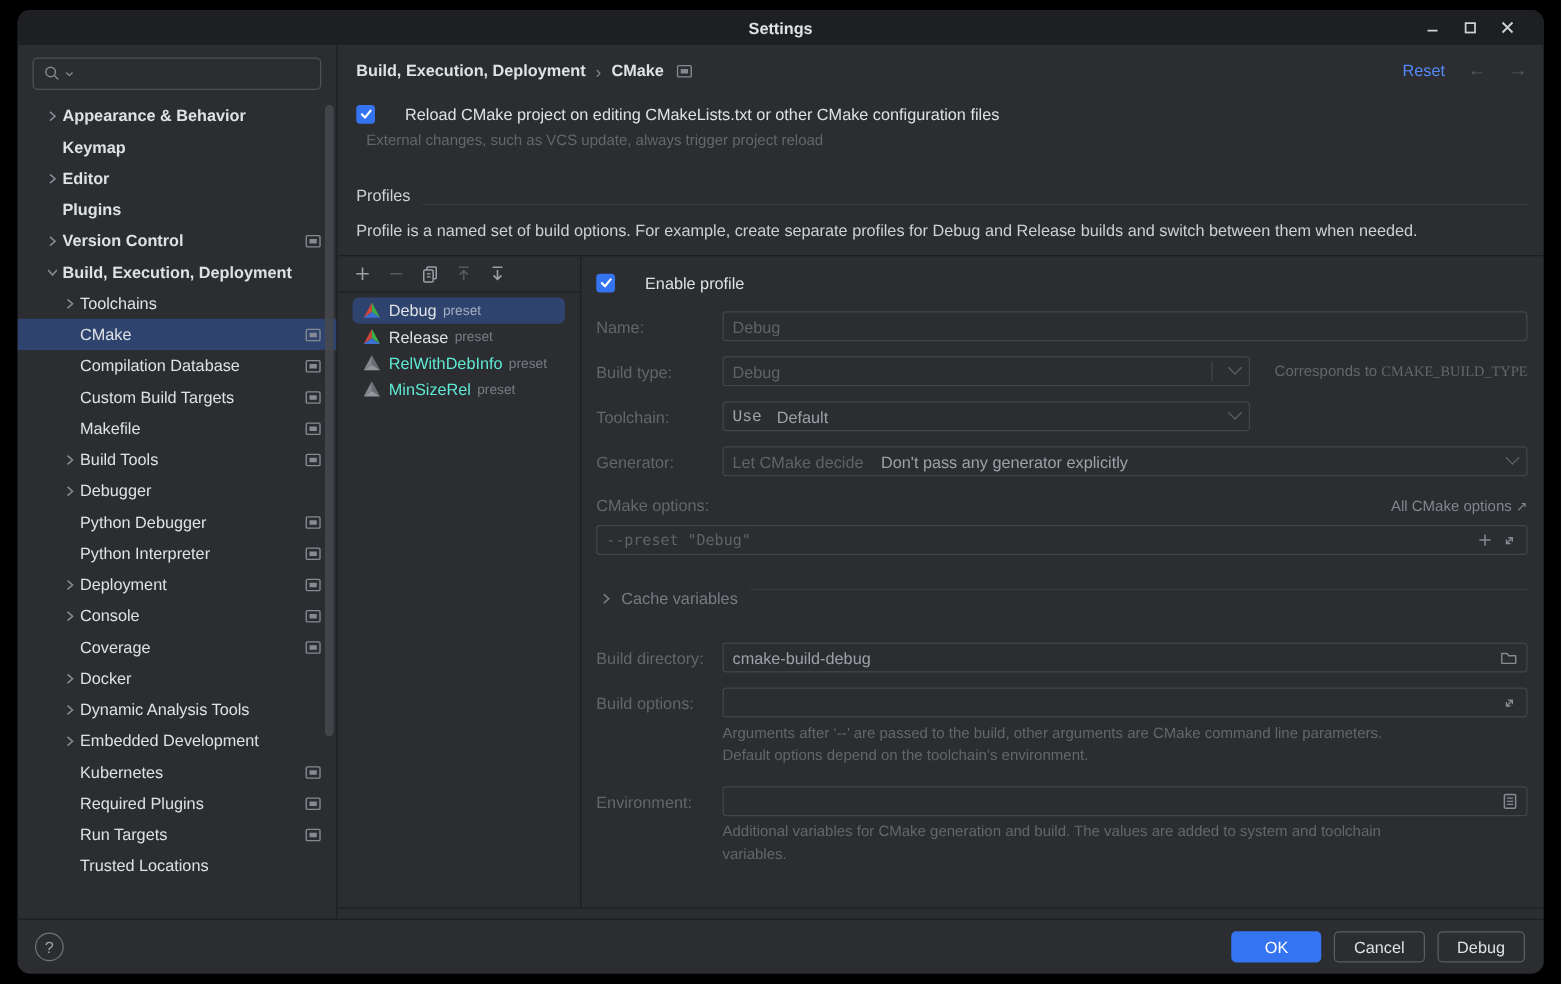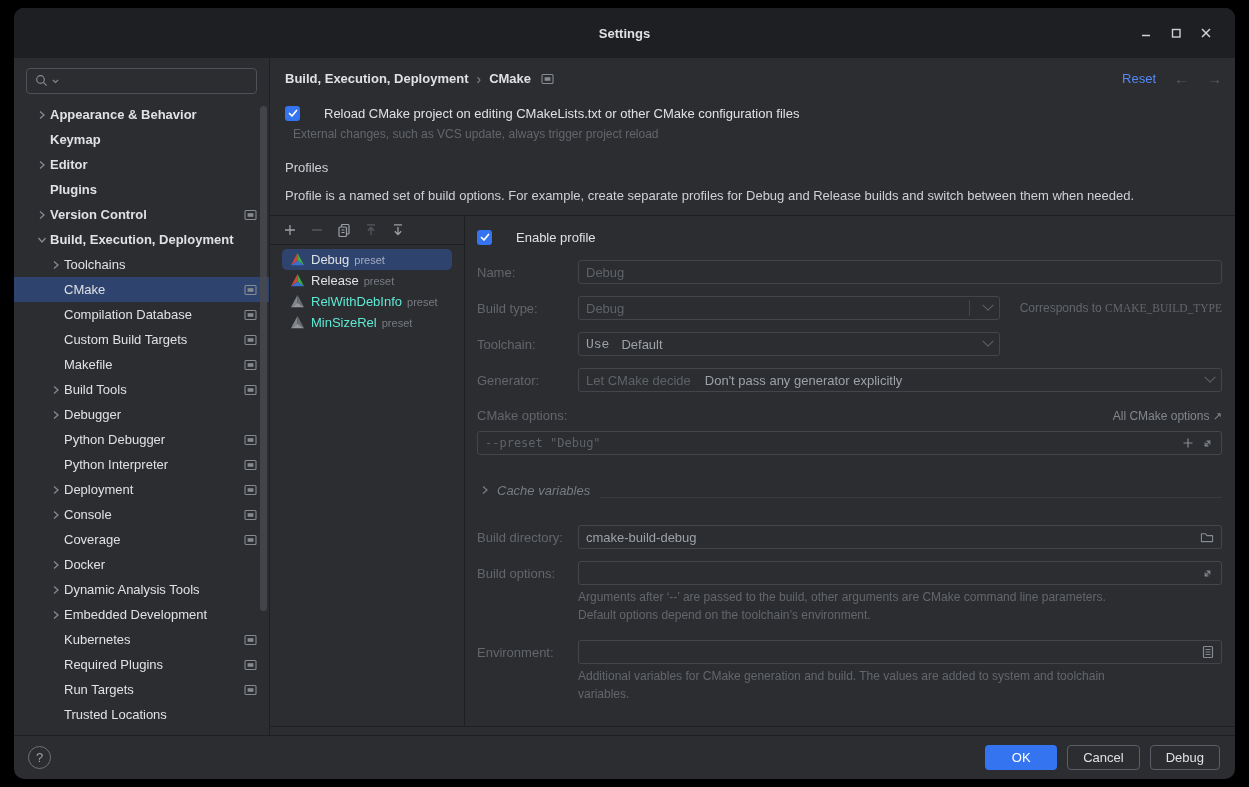--- a/index.html
+++ b/index.html
@@ -2,21 +2,21 @@
 <html><head>
 <meta charset="utf-8">
 <style>
   * { margin:0; padding:0; box-sizing:border-box; }
   html,body { width:1249px; height:787px; background:#000; overflow:hidden;
     font-family:"Liberation Sans","DejaVu Sans",sans-serif; }
   .window { position:absolute; left:14px; top:8px; width:1221px; height:771px;
     background:#2b2d30; border-radius:10px; overflow:hidden; display:flex; flex-direction:column; }
 
   
-  .titlebar { height:50px; background:#1e1f22; position:relative; flex:none;
+  .titlebar { height:28px; background:#1e1f22; position:relative; flex:none;
     display:flex; align-items:center; justify-content:flex-end; padding-right:14px; }
   .title { position:absolute; left:0; right:0; text-align:center; color:#dfe1e5;
     font-size:13px; font-weight:700; pointer-events:none; }
   .winbtn { width:30px; height:26px; display:flex; align-items:center; justify-content:center;
     color:#cfd1d5; cursor:pointer; }
   .winbtn svg { display:block; }
 
   
   .body-row { flex:1; display:flex; min-height:0; }
 
@@ -56,21 +56,21 @@
   .nav-arrow { color:#5a5d63; font-size:15px; cursor:default; }
 
   .cb-row { display:flex; align-items:center; gap:24px; cursor:pointer; }
   .reload-row { margin-top:19px; }
   .checkbox { width:15px; height:15px; border-radius:3px; background:#3574f0; flex:none;
     display:flex; align-items:center; justify-content:center; }
   .cb-label { color:#dfe1e5; font-size:13px; }
   .hint { color:#63666b; font-size:12px; line-height:1.45; }
   .reload-hint { margin-top:5px; padding-left:23px; }
 
-  .section-hdr { margin-top:17px; display:flex; align-items:flex-start;flex-direction:column; }
+  .section-hdr { margin-top:28px; display:flex; align-items:flex-end; }
   .section-title { color:#ced0d6; font-size:13px; }
   .section-line { flex:1; height:1px; background:#393b40; margin-left:10px; }
   .profiles-desc { margin-top:13px; color:#ced0d6; font-size:13px; }
 
   
   .panel { margin-top:12px; margin-bottom:8px; flex:1; min-height:0;
     border-top:1px solid #1e1f22; border-bottom:1px solid #1e1f22; display:flex; }
   .plist { width:195px; flex:none; border-right:1px solid #1e1f22; display:flex; flex-direction:column; }
   .ptoolbar { height:29px; flex:none; display:flex; align-items:center; gap:7px;
     padding:0 10px; border-bottom:1px solid #1e1f22; }
@@ -106,22 +106,22 @@
   .caret { margin-left:auto; width:8px; height:8px; border-right:1.4px solid #5f6367;
     border-bottom:1.4px solid #5f6367; transform:rotate(45deg) translate(-2px,-2px); flex:none; }
   .combo-sep { width:1px; align-self:stretch; background:#43454a; margin:3px 0 3px auto; }
   .combo-sep + .caret { margin-left:8px; }
   .side-hint { margin-left:auto; padding-left:16px; font-size:12px; color:#63666b; white-space:nowrap; }
   .side-hint .code { font-family:Liberation Serif, serif; font-size:11.5px; }
   .label-row { display:flex; align-items:center; margin-top:16px; margin-bottom:8px; }
   .link-dim { margin-left:auto; color:#82868d; font-size:12px; cursor:pointer; }
   .link-dim .ext { font-size:11px; }
   .ficon { color:#868a91; display:flex; flex:none; cursor:pointer; }
-  .cache-row { margin-top:27px; margin-bottom:27px; display:flex; align-items:flex-end;
-    color:#787c83; font-size:13px; cursor:pointer;font-style:italic; }
+  .cache-row { margin-top:27px; margin-bottom:27px; display:flex; align-items:flex-start;
+    color:#787c83; font-size:13px; cursor:pointer; }
   .cache-row .chev { color:#787c83; margin-right:4px; }
   .field-hint { margin-left:101px; margin-top:-4px; margin-bottom:16px; }
 
   
   .footer { flex:none; height:44px; border-top:1px solid #1e1f22; display:flex;
     align-items:center; padding:0 15px 0 14px; }
   .help-btn { width:23px; height:23px; border-radius:50%; border:1px solid #6e7276;
     color:#9da0a6; font-size:13px; display:flex; align-items:center; justify-content:center;
     cursor:pointer; }
   .footer-btns { margin-left:auto; display:flex; gap:10px; }

